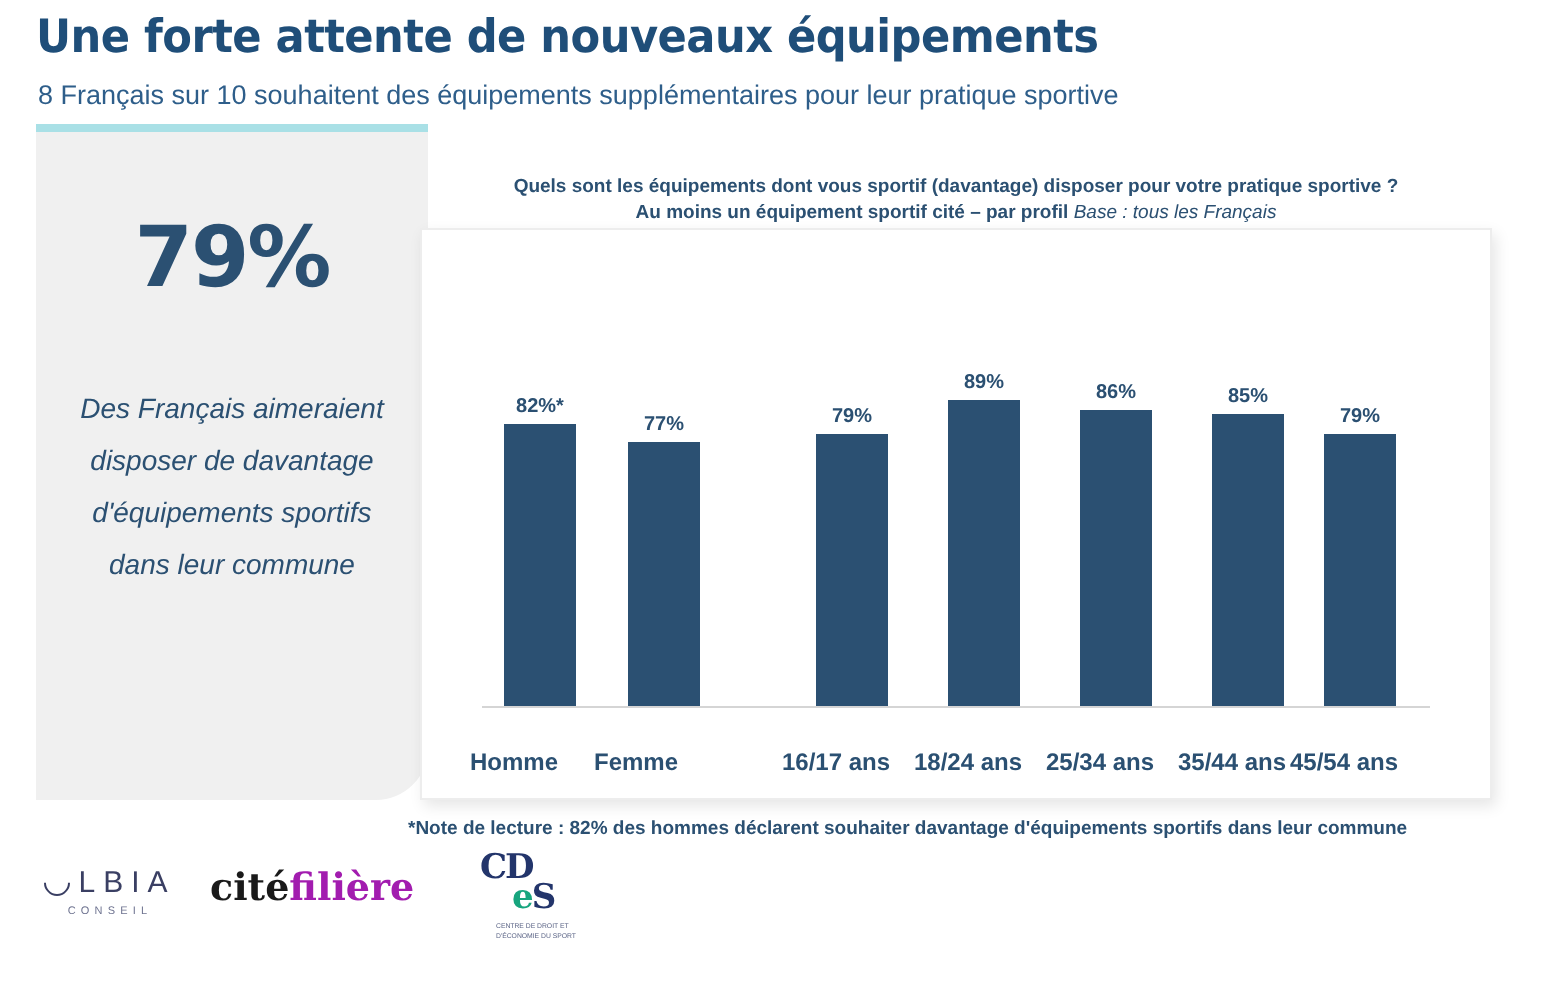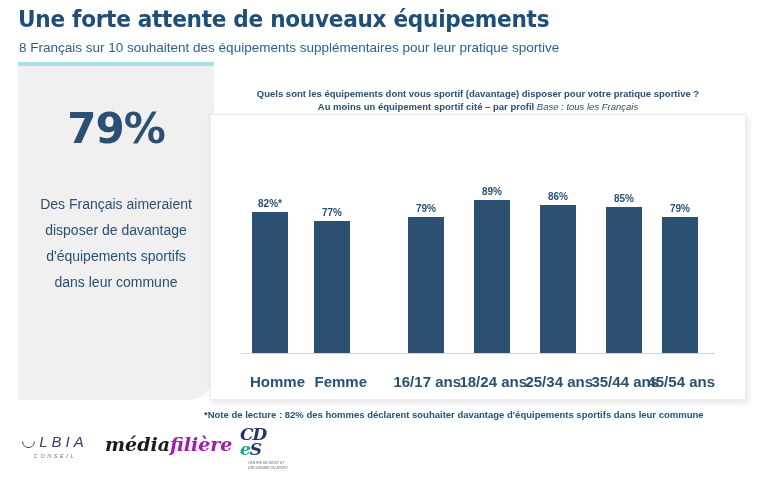--- a/index.html
+++ b/index.html
@@ -35,21 +35,21 @@
   .stat-number{
     position:absolute;left:0;right:0;top:38px;
     text-align:center;
     font-size:42px;font-weight:bold;color:#2B5072;
     letter-spacing:-1px;
     font-family:"DejaVu Sans","Liberation Sans",sans-serif;
   }
   .stat-desc{
     position:absolute;left:22px;right:22px;top:125px;
     text-align:center;line-height:26px;
-    font-size:14px;color:#2B5072;
+    font-size:14px;color:#2B5072;font-style:italic;
   }
 
   
   .chart-card{
     position:absolute;left:210px;top:114px;width:536px;height:286px;
     background:#ffffff;
     border:1px solid #EDEDED;
     box-shadow:2px 3px 7px rgba(0,0,0,0.10);
     box-sizing:border-box;
   }
@@ -75,32 +75,32 @@
   .bar-rect{
     position:absolute;bottom:48px;left:11px;width:36px;
     background:#2B5072;
   }
   .bar-value{
     position:absolute;left:0;width:58px;text-align:center;
     font-size:10px;font-weight:bold;color:#2B5072;
   }
   .bar-label{
     position:absolute;bottom:14px;left:-6px;width:70px;
-    text-align:right;font-size:15px;font-weight:bold;color:#2B5072;
+    text-align:left;font-size:12px;font-weight:bold;color:#2B5072;
     line-height:11px;
   }
 
   
   .footnote{
     position:absolute;left:204px;top:409px;
     font-size:9.5px;font-weight:bold;color:#2B5072;white-space:nowrap;
   }
 
   
-  .logos{position:absolute;left:0;top:425px;width:662px;height:67px;font-style:italic;}
+  .logos{position:absolute;left:0;top:425px;width:662px;height:67px;}
   .logo-olbia{
     position:absolute;left:12px;top:8px;width:86px;text-align:center;
   }
   .olbia-main{
     font-size:15px;letter-spacing:4px;color:#3A3F63;
     font-family:"Liberation Sans",sans-serif;
     display:flex;align-items:center;justify-content:center;
   }
   .olbia-o{
     display:inline-block;width:11px;height:11px;border:1.6px solid #3A3F63;
@@ -121,21 +121,21 @@
     position:absolute;left:240px;top:2px;width:60px;
   }
   .cdes-line1{
     font-family:"DejaVu Serif","Liberation Serif",serif;
     font-size:17px;font-weight:bold;color:#23356B;line-height:15px;
     letter-spacing:-1px;
   }
   .cdes-line2{
     font-family:"DejaVu Serif","Liberation Serif",serif;
     font-size:17px;font-weight:bold;line-height:15px;letter-spacing:-1px;
-    margin-left:0;
+    margin-left:16px;
   }
   .cdes-e{color:#17A57E;}
   .cdes-s{color:#23356B;}
   .cdes-sub{
     font-size:3.4px;color:#5B6486;margin-top:4px;margin-left:8px;line-height:4.6px;
   }
 </style>
 </head>
 <body>
 
@@ -204,21 +204,21 @@
 
     <div class="logo-olbia">
       <div class="olbia-main">
         <span class="olbia-o"></span>
         <span>LBIA</span>
       </div>
       <div class="olbia-sub">CONSEIL</div>
     </div>
 
     <div class="logo-media">
-      <span class="media-dark">média</span><span class="media-light">filière</span>
+      <span class="media-dark">cité</span><span class="media-light">filière</span>
     </div>
 
     <div class="logo-cdes">
       <div class="cdes-line1">CD</div>
       <div class="cdes-line2"><span class="cdes-e">e</span><span class="cdes-s">S</span></div>
       <div class="cdes-sub">CENTRE DE DROIT ET D'ÉCONOMIE DU SPORT</div>
     </div>
 
   </div>
 </div>

